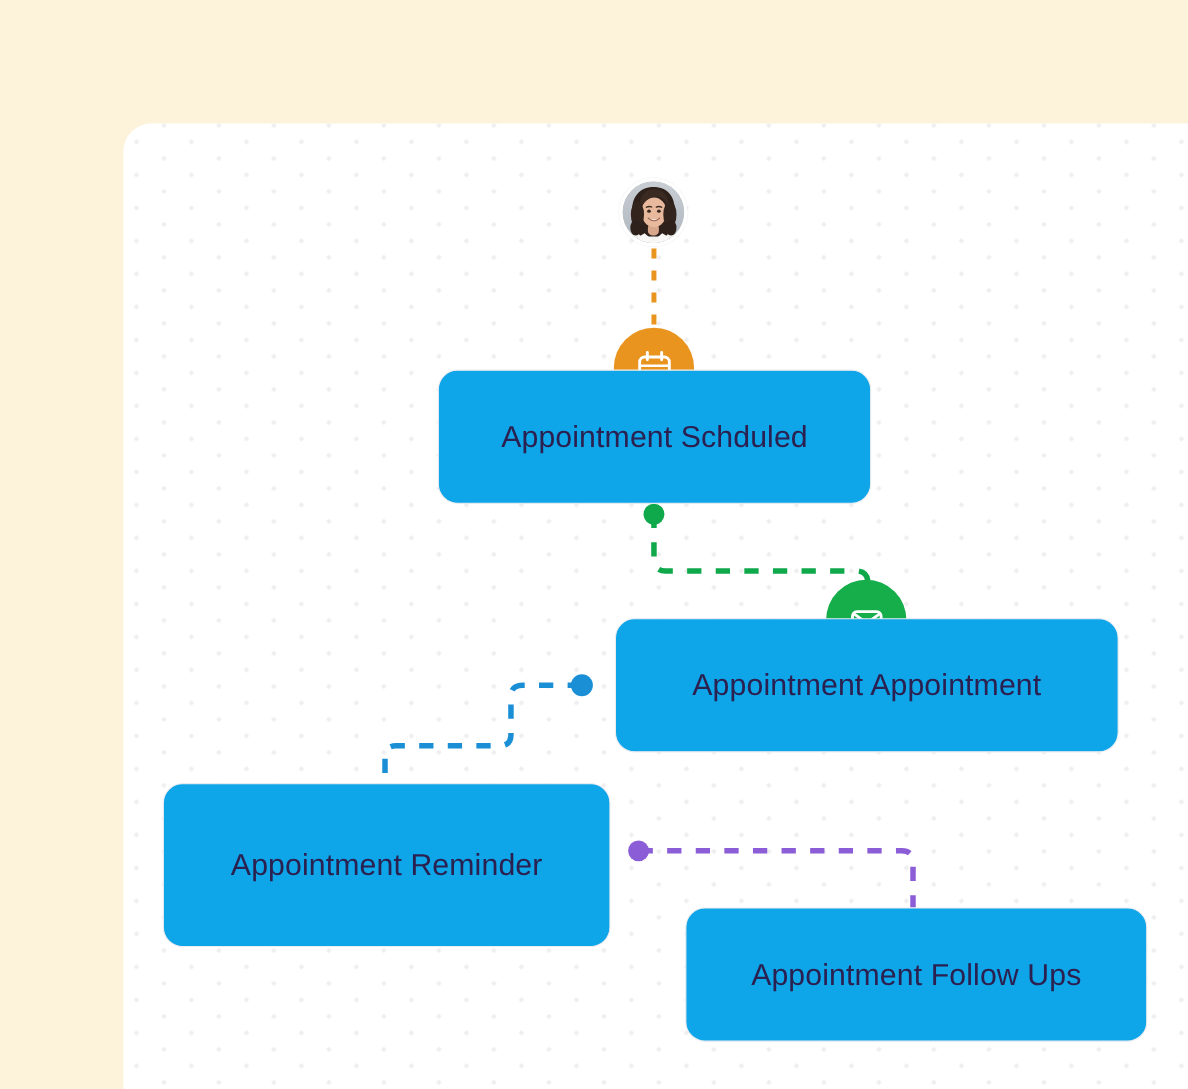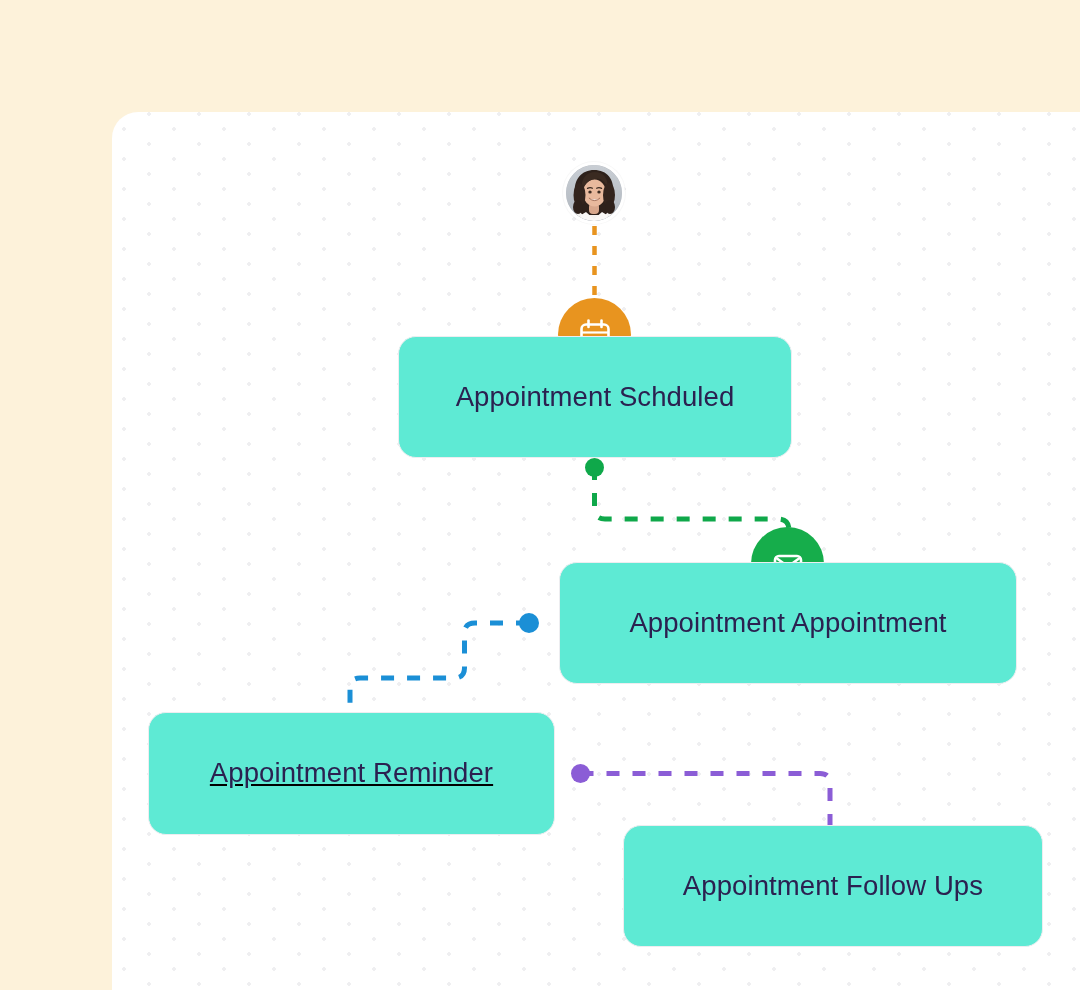--- a/index.html
+++ b/index.html
@@ -45,42 +45,42 @@
     left: 0;
     top: 0;
     width: 1080px;
     height: 990px;
     pointer-events: none;
   }
 
   
   .node-card {
     position: absolute;
-    background: #5eead4;
+    background: #0ea5e9;
     border: 1px solid #EDEDF0;
     border-radius: 18px;
     box-sizing: border-box;
     display: flex;
     align-items: center;
     justify-content: center;
     padding: 0 28px;
   }
   .node-title {
     font-family: "Liberation Sans", sans-serif;
     font-size: 27.5px;
     font-weight: 500;
     letter-spacing: 0.1px;
     color: #2B2150;
     white-space: nowrap;
     line-height: 1.1;
   }
 
   #card-scheduled     { left: 398px; top: 336px; width: 394px; height: 122px; }
   #card-confirmation  { left: 559px; top: 562px; width: 458px; height: 122px; }
-  #card-reminder      { left: 148px; top: 712px; width: 407px; height: 123px; text-decoration: underline; }
+  #card-reminder      { left: 148px; top: 712px; width: 407px; height: 149px; }
   #card-followups     { left: 623px; top: 825px; width: 420px; height: 122px; }
 
   
   .badge {
     position: absolute;
     border-radius: 50%;
     display: flex;
     align-items: center;
     justify-content: center;
   }

